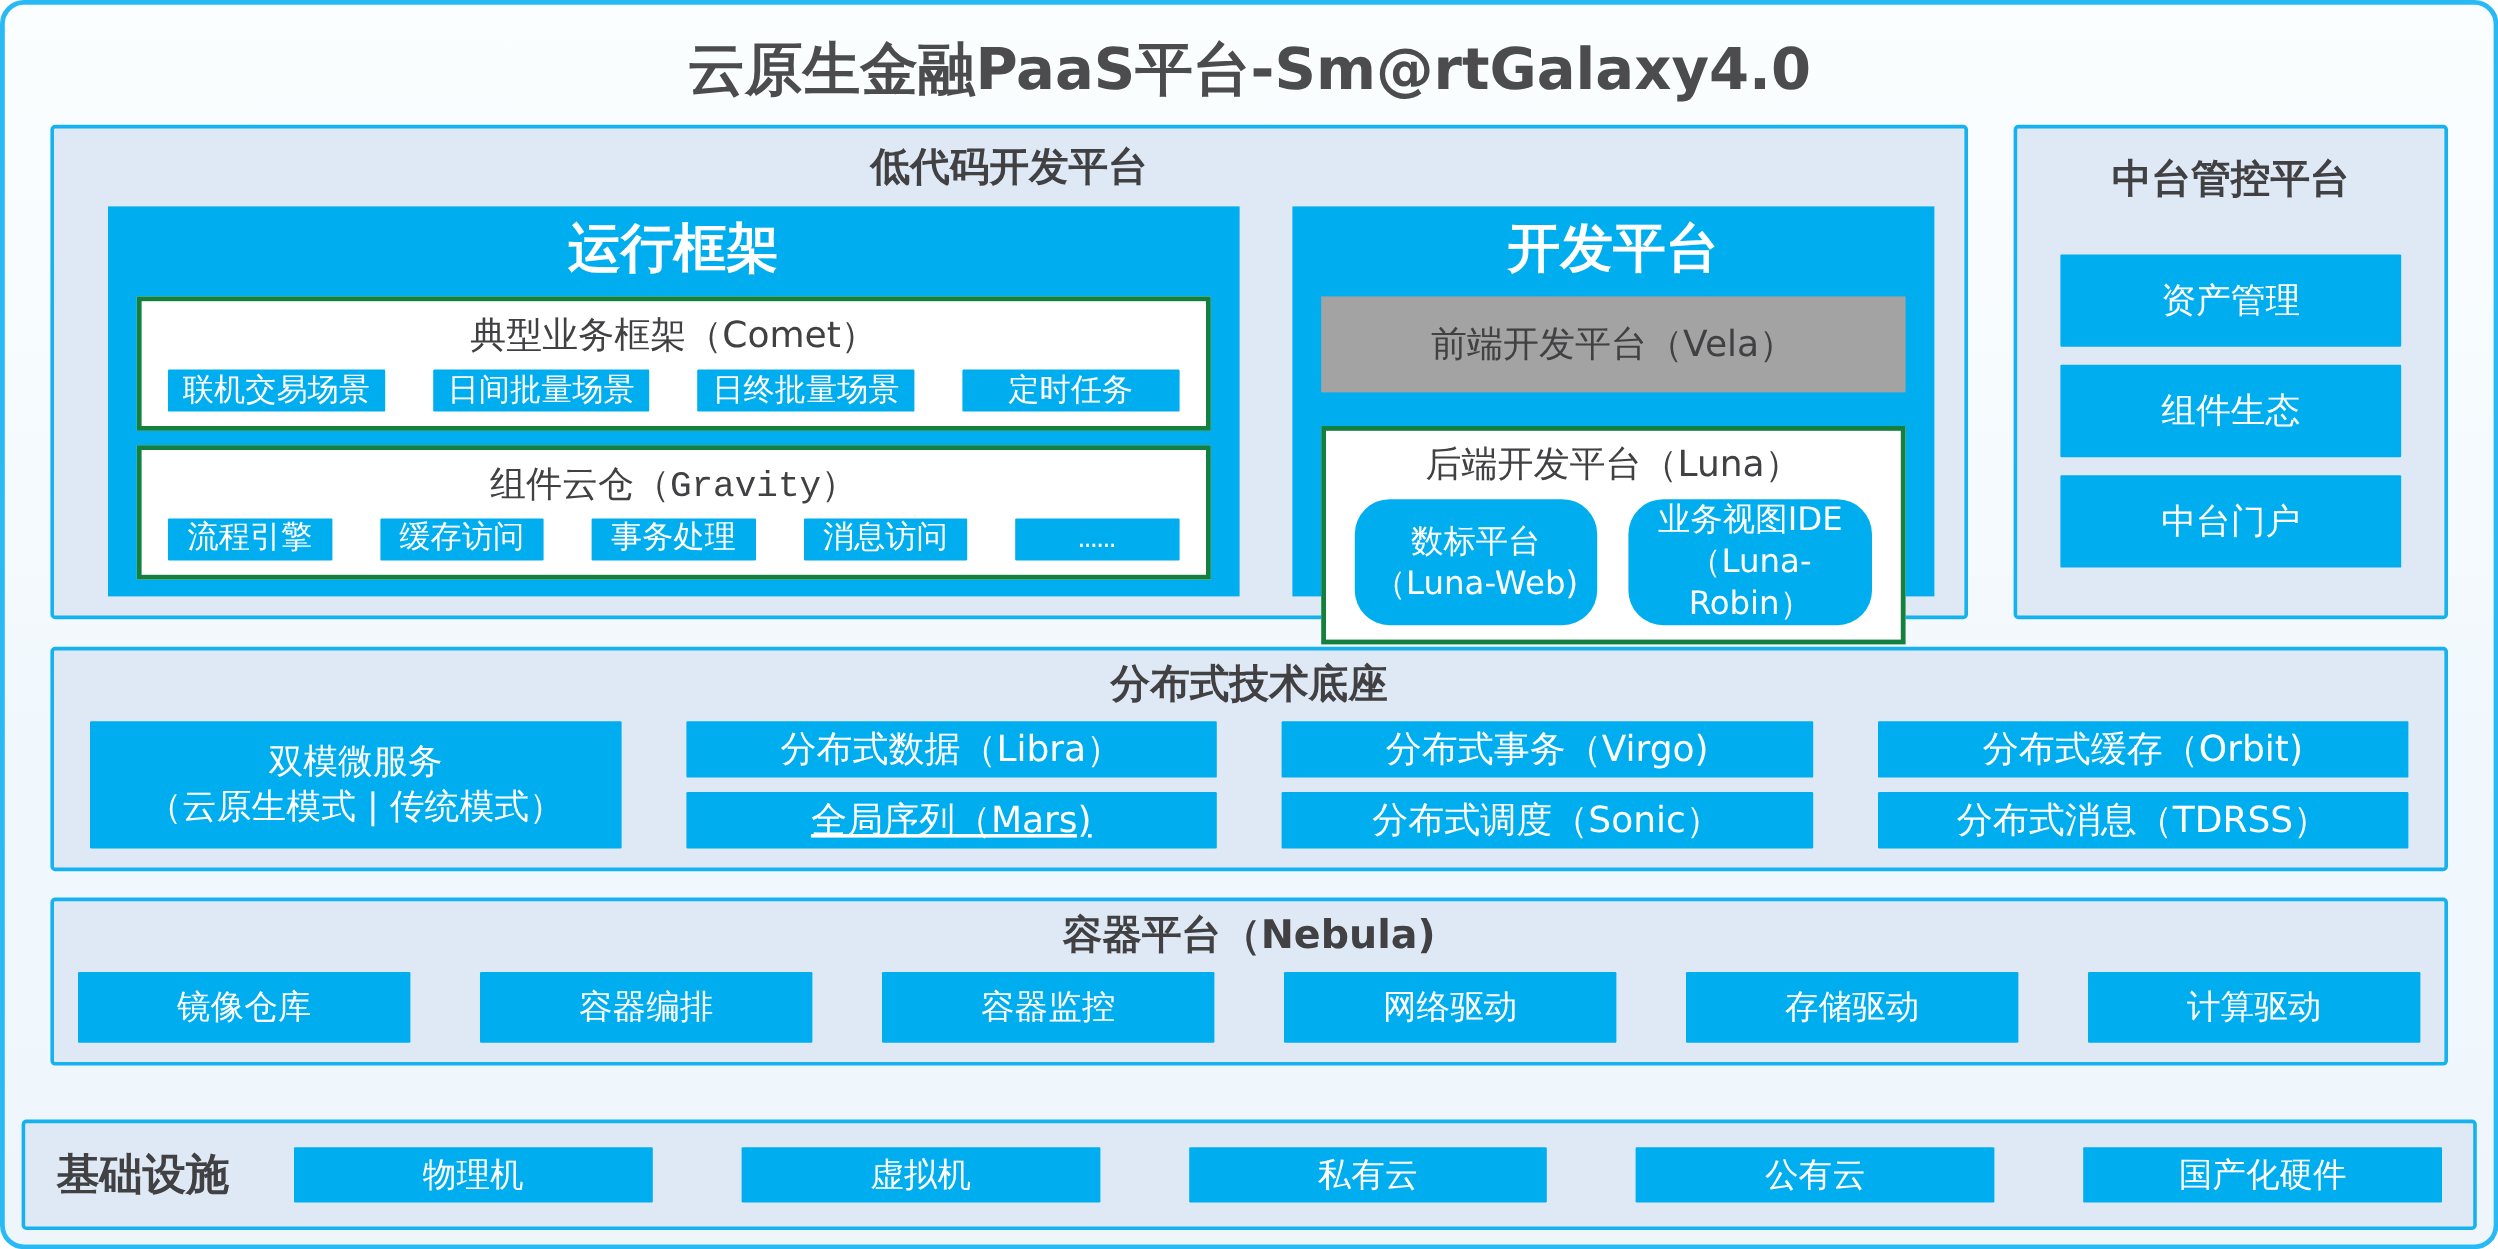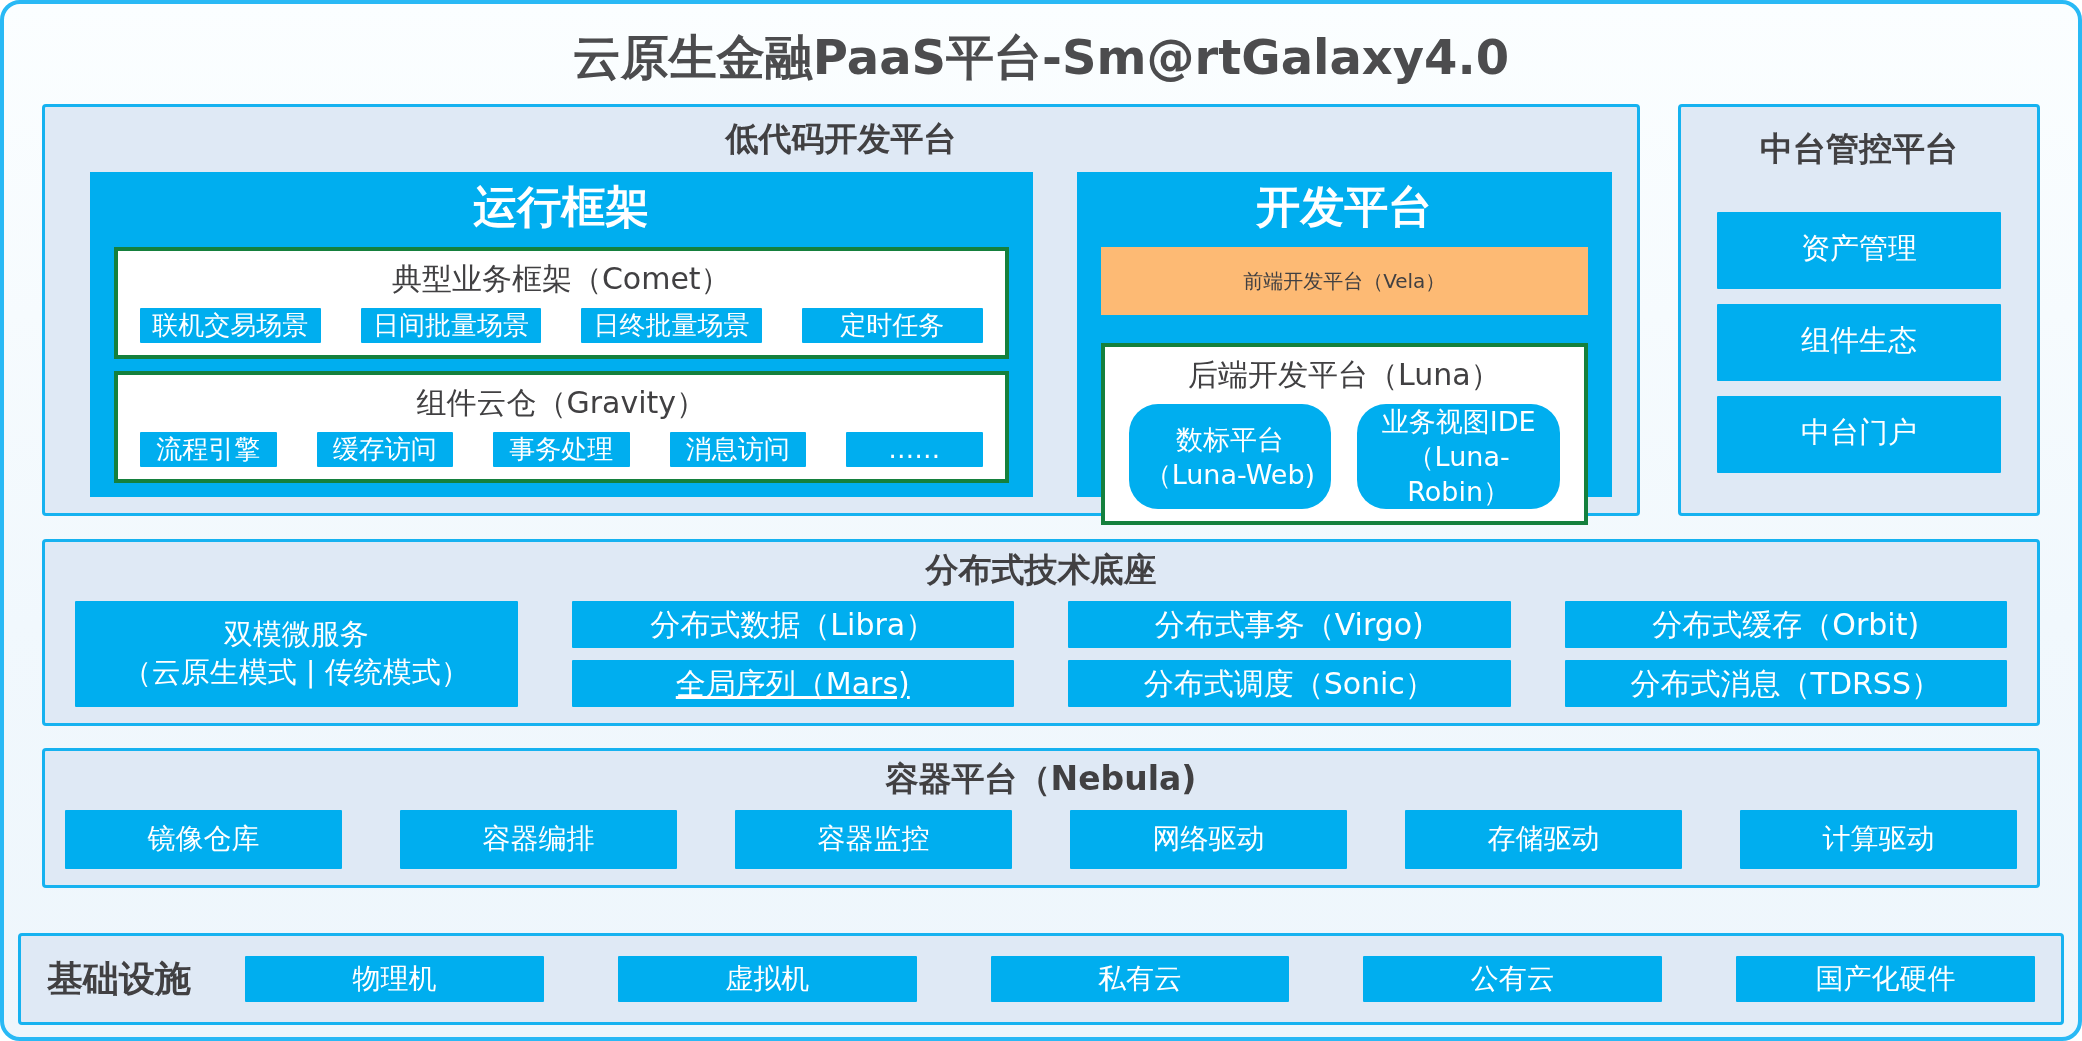--- a/index.html
+++ b/index.html
@@ -52,38 +52,38 @@
   .white-box {
     background: #ffffff; border: 4px solid #15803d;
     display: flex; flex-direction: column;
     padding: 2px 12px 12px;
   }
   .white-title {
     color: #414042; font-size: 30px; text-align: center;
     padding: 6px 0 8px; flex: none;
   }
   .runtime .white-box { flex: 1; }
-  .runtime .white-box + .white-box { margin-top: 12px; }
+  .runtime .white-box + .white-box { margin-top: 12px; font-family: Liberation Mono, monospace; }
   .chip-row { flex: 1; display: flex; gap: 40px; padding: 0 10px; min-height: 0; }
   .chip {
     flex: 1; background: #00aeef; color: #ffffff;
     display: flex; flex-direction: column; align-items: center; justify-content: center;
     text-align: center; font-size: 26px; line-height: 1.3;
     border-radius: 1px;
   }
   .vela-box {
-    background: #fdba74; color: #414042;
-    height: 68px; flex: none; margin-bottom: 28px;
+    background: #a3a3a3; color: #414042;
+    height: 80px; flex: none; margin-bottom: 28px;
     display: flex; align-items: center; justify-content: center;
-    font-size: 20px;
+    font-size: 30px;
   }
   .luna-box { flex: 1; }
   .luna-box .chip-row { gap: 26px; padding: 0 12px; }
   .luna-box .chip { font-size: 27px; border-radius: 29px; }
-  .side-panel { width: 362px; flex: none; display: flex; flex-direction: column; padding: 20px 36px 40px; font-family: Liberation Mono, monospace; }
+  .side-panel { width: 362px; flex: none; display: flex; flex-direction: column; padding: 20px 36px 40px; }
   .side-panel .panel-header { margin-bottom: 40px; }
   .side-list { flex: 1; display: flex; flex-direction: column; gap: 15px; }
   .side-list .chip { font-size: 29px; }
   
   .row-dist { height: 187px; flex: none; margin-top: 23px; display: flex; flex-direction: column; padding: 6px 30px 16px; }
   .row-dist .panel-header { margin-bottom: 8px; }
   .dist-grid {
     flex: 1; display: grid;
     grid-template-columns: repeat(4, 1fr);
     grid-template-rows: 1fr 1fr;

